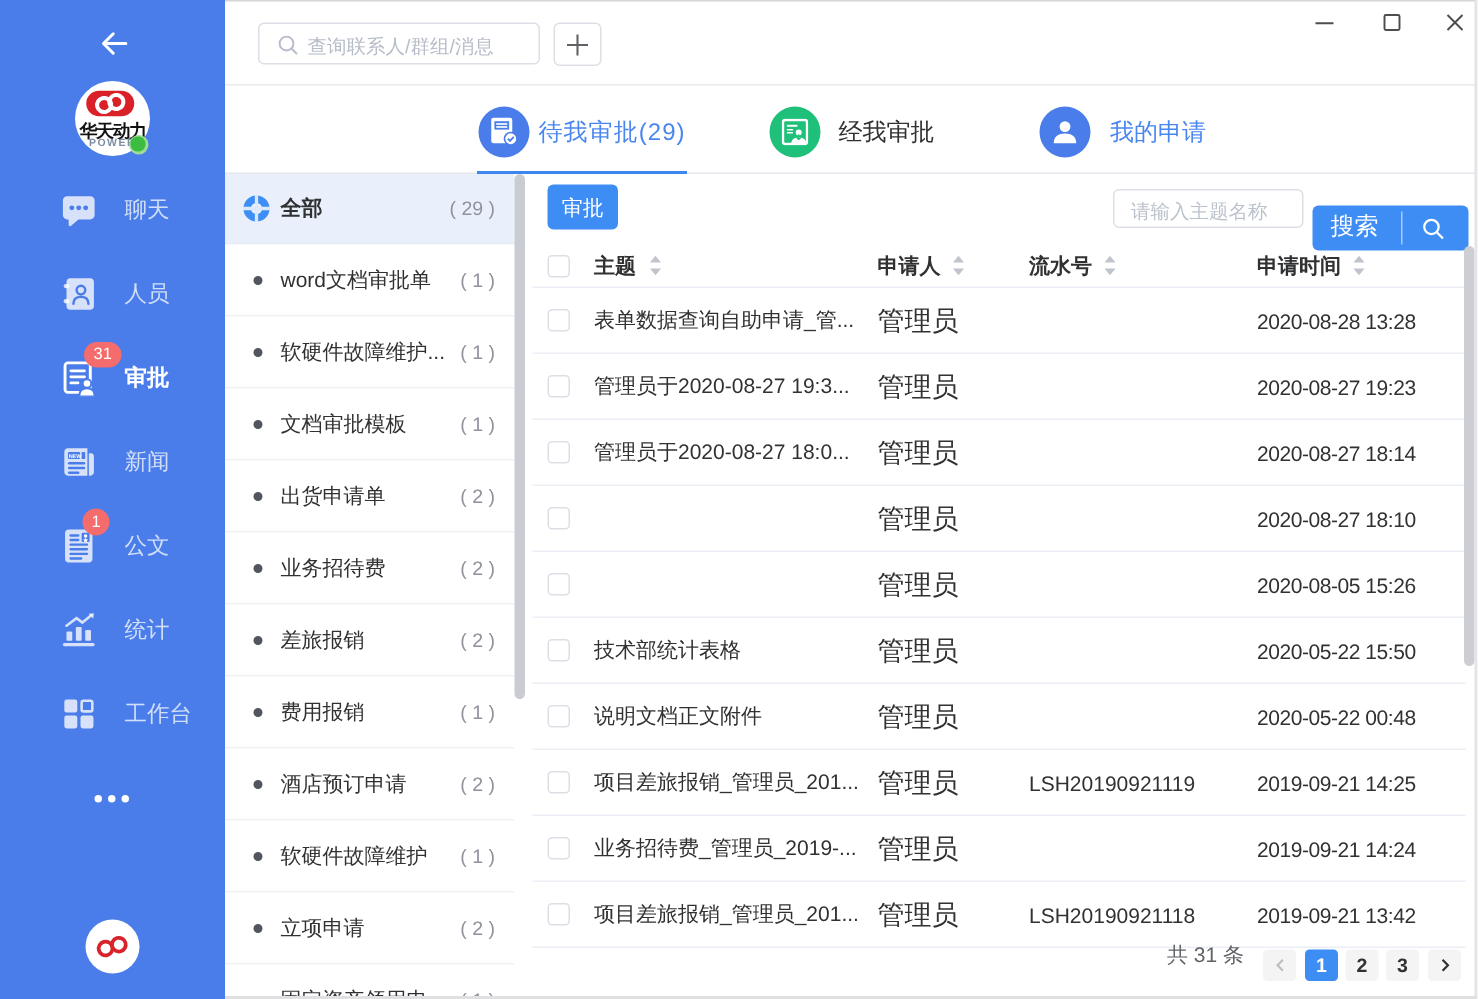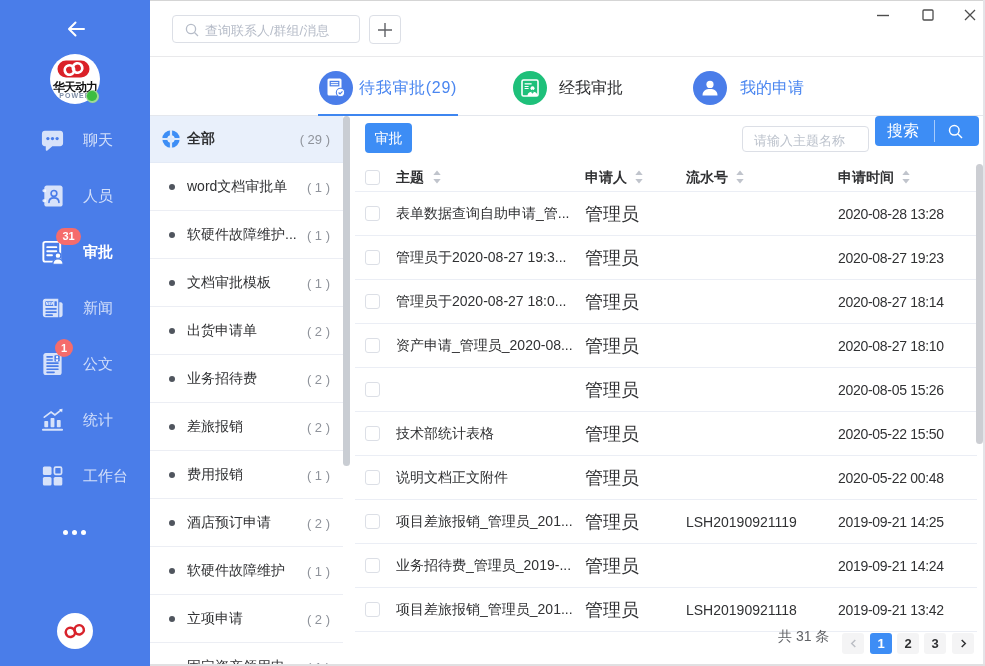--- a/index.html
+++ b/index.html
@@ -6,21 +6,21 @@
   html,body { width:985px; height:666px; overflow:hidden; }
   body { font-family:"Liberation Sans",sans-serif; position:relative; background:#fff; color:#303133; }
   .abs { position:absolute; }
 
   
   #sidebar { position:absolute; left:0; top:0; width:150px; height:666px; background:#4a7de9; }
   .navitem { position:absolute; left:0; width:150px; height:44px; }
   .navitem .ic { position:absolute; left:40px; top:50%; transform:translateY(-50%); width:25px; height:25px; }
   .navitem .lb { position:absolute; left:83px; top:50%; transform:translateY(-50%); font-size:15px; color:rgba(255,255,255,0.75); }
   .navitem.active .lb { color:#fff; font-weight:bold; }
-  .badge { position:absolute; background:#f56c6c; color:#fff; font-weight:bold; text-align:center; }
+  .badge { position:absolute; background:#f56c6c; color:#fff; font-weight:normal; text-align:center; }
 
   
   #topbar { position:absolute; left:150px; top:0; width:835px; height:57px; background:#fff; border-bottom:1px solid #e9e9eb; border-top:1px solid #d5d5d5; }
   #searchbox { position:absolute; left:22px; top:14px; width:188px; height:28px; border:1px solid #dcdfe6; border-radius:4px; }
   #searchbox .ph { position:absolute; left:53px; top:6px; font-size:13px; color:#b6bcc8; }
   #plusbtn { position:absolute; left:219px; top:14px; width:32px; height:29px; border:1px solid #dcdfe6; border-radius:4px; }
 
   
   #tabbar { position:absolute; left:150px; top:58px; width:835px; height:58px; background:#fff; border-bottom:1px solid #e4e7ed; }
   .tabicon { position:absolute; top:13px; width:34px; height:34px; border-radius:50%; }
@@ -294,21 +294,21 @@
 
   <div class="abs" style="left:193px;top:0;width:7px;height:350px;background:#c9cdd3;border-radius:3.5px;"></div>
 </div>
 
 <div id="tablearea">
 
   <div class="abs" style="left:13px;top:7px;width:47px;height:30px;background:#3d8df5;border-radius:4px;color:#fff;font-size:14px;text-align:center;line-height:30px;">审批</div>
   <div class="abs" style="left:390px;top:10px;width:127px;height:26px;border:1px solid #dcdfe6;border-radius:4px;">
     <span class="abs" style="left:11px;top:5px;font-size:13px;color:#bcc2cc;">请输入主题名称</span>
   </div>
-  <div class="abs" style="left:523px;top:0;width:104px;height:30px;background:#3d8df5;border-radius:4px;">
+  <div class="abs" style="left:523px;top:21px;width:104px;height:30px;background:#3d8df5;border-radius:4px;">
     <span class="abs" style="left:12px;top:0;line-height:30px;color:#fff;font-size:16px;">搜索</span>
     <div class="abs" style="left:59px;top:4px;width:1px;height:22px;background:rgba(255,255,255,0.55);"></div>
     <svg class="abs" style="left:73px;top:8px;" width="15" height="15" viewBox="0 0 15 15">
         <circle cx="6.3" cy="6.3" r="4.8" fill="none" stroke="#fff" stroke-width="1.5"></circle>
         <path d="M10 10 L14 14" stroke="#fff" stroke-width="1.5"></path>
       </svg>
   </div>
 
   <div class="abs" style="left:3px;top:47px;width:622px;height:29px;border-bottom:1px solid #ebeef5;font-weight:bold;">
     <span class="cb" style="top:7px;margin-top:0;"></span>
@@ -347,21 +347,20 @@
       <span class="date">2020-08-27 19:23</span>
     </div>
   <div class="trow" style="top:164px;">
       <span class="cb"></span>
       <span class="subj">管理员于2020-08-27 18:0...</span>
       <span class="appl">管理员</span>
       <span class="date">2020-08-27 18:14</span>
     </div>
   <div class="trow" style="top:208px;">
       <span class="cb"></span>
-      <span class="subj">资产申请_管理员_2020-08...</span>
       <span class="appl">管理员</span>
       <span class="date">2020-08-27 18:10</span>
     </div>
   <div class="trow" style="top:252px;">
       <span class="cb"></span>
       <span class="appl">管理员</span>
       <span class="date">2020-08-05 15:26</span>
     </div>
   <div class="trow" style="top:296px;">
       <span class="cb"></span>

